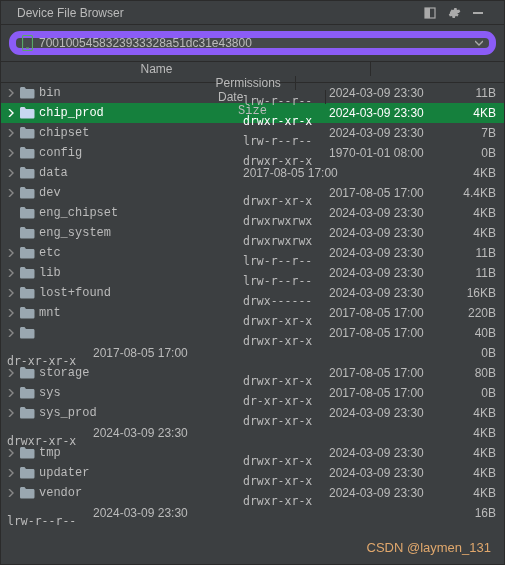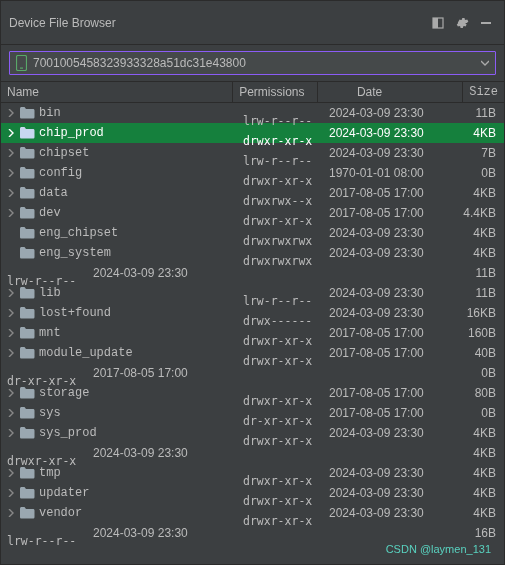--- a/index.html
+++ b/index.html
@@ -9,22 +9,22 @@
     font-size: 12px;
     color: #bbbbbb;
     width: 505px;
     height: 565px;
     overflow: hidden;
     border: 1px solid #2b2b2b;
   }
   .titlebar {
     display: flex;
     align-items: center;
-    height: 44px;
-    padding: 0 8px;
+    height: 24px;
+    padding: 0 16px;
     background: #3c3f41;
     border-bottom: 1px solid #2b2b2b;
   }
   .titlebar .title { flex: 1; color: #bbbbbb; }
   .titlebar .tb-icon {
     width: 20px; height: 20px;
     display: flex; align-items: center; justify-content: center;
     margin-left: 4px;
     color: #aaa;
     cursor: pointer;
@@ -32,38 +32,39 @@
   .device-row {
     display: flex;
     align-items: center;
     padding: 6px 8px;
   }
   .device-dd {
     flex: 1;
     display: flex;
     align-items: center;
     background: #45494a;
-    border: 1px solid #8b5cf6;
-    border-radius: 1px;
+    border: 7px solid #8b5cf6;
+    border-radius: 11px;
     height: 24px;
     padding: 0 6px;
     cursor: pointer;
   }
   .device-dd .phone-icon { margin-right: 6px; display:flex; }
   .device-dd .dev-label { flex: 1; color: #bbbbbb; }
   .device-dd .chev { color: #aaa; }
   .header-row {
     display: flex;
     align-items: center;
     height: 22px;
     background: #3c3f41;
     border-top: 1px solid #2b2b2b;
     border-bottom: 1px solid #2b2b2b;
     color: #bbbbbb;
     font-size: 12px;
+    flex-direction: column;
   }
   .header-row > div {
     padding: 0 6px;
     border-right: 1px solid #2b2b2b;
     height: 100%;
     display: flex;
     align-items: center;
   }
   .header-row > div:last-child { border-right: none; font-family: Liberation Mono, monospace; }
   .col-name { width: 236px; }
@@ -100,22 +101,22 @@
     display: flex; align-items: center; justify-content: center;
   }
   .name { color: #bbbbbb; white-space: nowrap; overflow: hidden; text-overflow: ellipsis; }
   .perm { width: 86px; padding-left: 6px; color: #bbbbbb; font-family: monospace, "Segoe UI"; font-size: 11.5px; margin-top: 15px; }
   .date { width: 114px; padding-left: 6px; color: #bbbbbb; }
   .size { flex: 1; text-align: right; color: #bbbbbb; }
   .watermark {
     position: absolute;
     right: 14px;
     bottom: 10px;
-    color: #5eead4;
-    font-size: 11px;
+    color: #fdba74;
+    font-size: 13px;
     opacity: 0.85;
   }
   svg { display: block; }
 </style>
 </head>
 <body>
 
 <div class="titlebar">
   <span class="title">Device File Browser</span>
   <span class="tb-icon">
@@ -240,21 +241,20 @@
             <path d="M2 0 L6 4 L2 8" fill="none" stroke="#888" stroke-width="1.4"></path>
           </svg>
         </span>
         <span class="icon">
           <svg width="15" height="12" viewBox="0 0 15 12">
             <path fill="#9aa7b0" d="M0 1.5C0 .7.7 0 1.5 0h3l1.5 2H13c1 0 1.5.6 1.5 1.5V10c0 1-.6 1.5-1.5 1.5H1.5C.6 11.5 0 11 0 10V1.5z"></path>
           </svg>
         </span>
         <span class="name">data</span>
       </div>
-      <div class="perm">drwxrwx--x</div>
       <div class="date">2017-08-05 17:00</div>
       <div class="size">4KB</div>
     </div>
     <div class="row">
       <div class="c-name">
         <span class="arrow">
           <svg width="8" height="8" viewBox="0 0 8 8">
             <path d="M2 0 L6 4 L2 8" fill="none" stroke="#888" stroke-width="1.4"></path>
           </svg>
         </span>
@@ -291,20 +291,33 @@
             <path fill="#9aa7b0" d="M0 1.5C0 .7.7 0 1.5 0h3l1.5 2H13c1 0 1.5.6 1.5 1.5V10c0 1-.6 1.5-1.5 1.5H1.5C.6 11.5 0 11 0 10V1.5z"></path>
           </svg>
         </span>
         <span class="name">eng_system</span>
       </div>
       <div class="perm">drwxrwxrwx</div>
       <div class="date">2024-03-09 23:30</div>
       <div class="size">4KB</div>
     </div>
     <div class="row">
+      <div class="c-name">
+        <span class="arrow">
+          <svg width="8" height="8" viewBox="0 0 8 8">
+            <path d="M2 0 L6 4 L2 8" fill="none" stroke="#888" stroke-width="1.4"></path>
+          </svg>
+        </span>
+        <span class="icon">
+          <svg width="15" height="12" viewBox="0 0 15 12">
+            <path fill="#9aa7b0" d="M0 1.5C0 .7.7 0 1.5 0h3l1.5 2H13c1 0 1.5.6 1.5 1.5V10c0 1-.6 1.5-1.5 1.5H1.5C.6 11.5 0 11 0 10V1.5z"></path>
+          </svg>
+        </span>
+        <span class="name">etc</span>
+      </div>
       <div class="perm">lrw-r--r--</div>
       <div class="date">2024-03-09 23:30</div>
       <div class="size">11B</div>
     </div>
     <div class="row">
       <div class="c-name">
         <span class="arrow">
           <svg width="8" height="8" viewBox="0 0 8 8">
             <path d="M2 0 L6 4 L2 8" fill="none" stroke="#888" stroke-width="1.4"></path>
           </svg>
@@ -347,35 +360,34 @@
         </span>
         <span class="icon">
           <svg width="15" height="12" viewBox="0 0 15 12">
             <path fill="#9aa7b0" d="M0 1.5C0 .7.7 0 1.5 0h3l1.5 2H13c1 0 1.5.6 1.5 1.5V10c0 1-.6 1.5-1.5 1.5H1.5C.6 11.5 0 11 0 10V1.5z"></path>
           </svg>
         </span>
         <span class="name">mnt</span>
       </div>
       <div class="perm">drwxr-xr-x</div>
       <div class="date">2017-08-05 17:00</div>
-      <div class="size">160B</div>
-    </div>
-    <div class="row">
-      <div class="c-name">
-        <span class="arrow">
-          <svg width="8" height="8" viewBox="0 0 8 8">
-            <path d="M2 0 L6 4 L2 8" fill="none" stroke="#888" stroke-width="1.4"></path>
-          </svg>
-        </span>
-        <span class="icon">
-          <svg width="15" height="12" viewBox="0 0 15 12">
-            <path fill="#9aa7b0" d="M0 1.5C0 .7.7 0 1.5 0h3l1.5 2H13c1 0 1.5.6 1.5 1.5V10c0 1-.6 1.5-1.5 1.5H1.5C.6 11.5 0 11 0 10V1.5z"></path>
-          </svg>
-        </span>
-        <span class="name">module_update</span>
+      <div class="size">220B</div>
+    </div>
+    <div class="row">
+      <div class="c-name">
+        <span class="arrow">
+          <svg width="8" height="8" viewBox="0 0 8 8">
+            <path d="M2 0 L6 4 L2 8" fill="none" stroke="#888" stroke-width="1.4"></path>
+          </svg>
+        </span>
+        <span class="icon">
+          <svg width="15" height="12" viewBox="0 0 15 12">
+            <path fill="#9aa7b0" d="M0 1.5C0 .7.7 0 1.5 0h3l1.5 2H13c1 0 1.5.6 1.5 1.5V10c0 1-.6 1.5-1.5 1.5H1.5C.6 11.5 0 11 0 10V1.5z"></path>
+          </svg>
+        </span>
       </div>
       <div class="perm">drwxr-xr-x</div>
       <div class="date">2017-08-05 17:00</div>
       <div class="size">40B</div>
     </div>
     <div class="row">
       <div class="perm">dr-xr-xr-x</div>
       <div class="date">2017-08-05 17:00</div>
       <div class="size">0B</div>
     </div>

